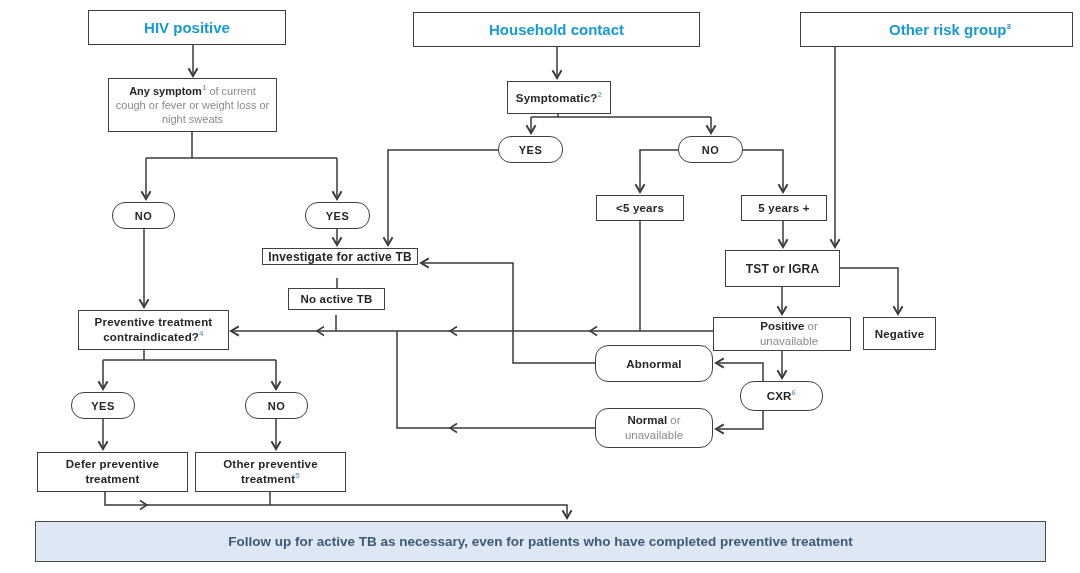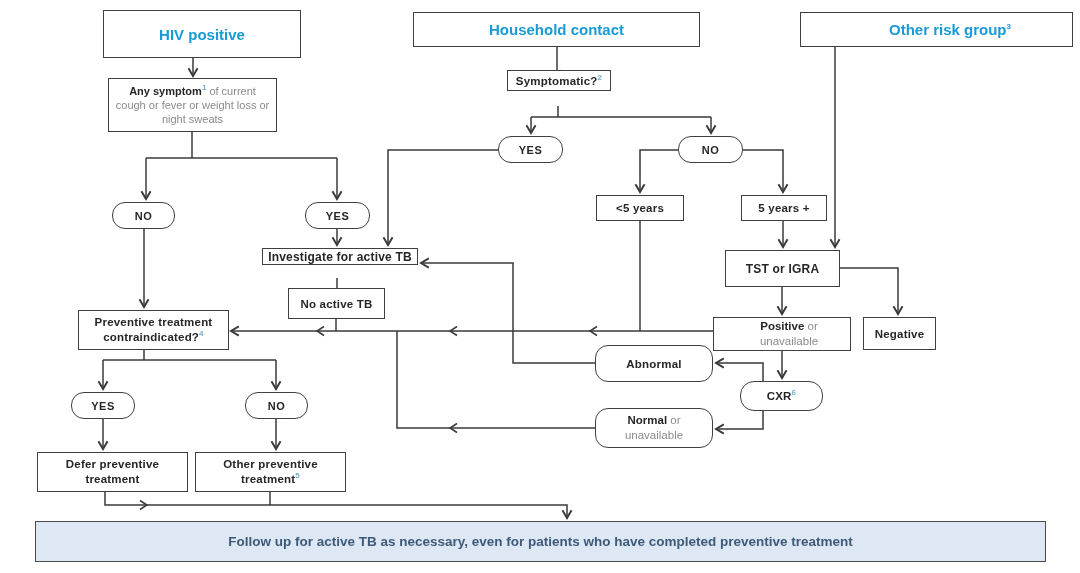--- a/index.html
+++ b/index.html
@@ -92,60 +92,60 @@
     <path class="ln" d="M103,360 V389" marker-end="url(#arr)"></path>
     <path class="ln" d="M276,360 V389" marker-end="url(#arr)"></path>
     <path class="ln" d="M103,419 V449" marker-end="url(#arr)"></path>
     <path class="ln" d="M276,419 V449" marker-end="url(#arr)"></path>
 
     <path class="ln" d="M105,492 V505 H567 V518" marker-end="url(#arr)"></path>
     <path class="ln" d="M270,492 V505"></path>
     <path class="ln" d="M140,500.5 L147,505 L140,509.5"></path>
   </svg>
 
-  <div class="box hdr" style="left:103px;top:10px;width:198px;height:48px;">
+  <div class="box hdr" style="left:88px;top:10px;width:198px;height:35px;">
     <span>HIV positive</span>
   </div>
   <div class="box hdr" style="left:413px;top:12px;width:287px;height:35px;">
     <span>Household contact</span>
   </div>
   <div class="box hdr" style="left:800px;top:12px;width:273px;height:35px;padding-left:27px;">
     <span><span>Other risk group</span><sup style="color:var(--accent-blue)">3</sup></span>
   </div>
 
   <div class="box small" style="left:108px;top:78px;width:169px;height:54px;">
     <span><b class="b">Any symptom</b><sup>1</sup><span> of current cough or fever or weight loss or night sweats</span></span>
   </div>
   <div class="box round pill" style="left:112px;top:202px;width:63px;height:27px;">
     <span>NO</span>
   </div>
   <div class="box round pill" style="left:305px;top:202px;width:65px;height:27px;">
     <span>YES</span>
   </div>
 
-  <div class="box lbl" style="left:507px;top:70px;width:104px;height:21px;">
+  <div class="box lbl" style="left:507px;top:81px;width:104px;height:33px;">
     <span><span>Symptomatic?</span><sup>2</sup></span>
   </div>
   <div class="box round pill" style="left:498px;top:136px;width:65px;height:27px;">
     <span>YES</span>
   </div>
   <div class="box round pill" style="left:678px;top:136px;width:65px;height:27px;">
     <span>NO</span>
   </div>
   <div class="box lbl" style="left:596px;top:195px;width:88px;height:26px;">
     <span>&lt;5 years</span>
   </div>
   <div class="box lbl" style="left:741px;top:195px;width:86px;height:26px;">
     <span>5 years +</span>
   </div>
 
   <div class="box lbl" style="left:262px;top:248px;width:156px;height:17px;font-size:12px;text-align:center;">
     <span>Investigate for active TB</span>
   </div>
-  <div class="box lbl" style="left:288px;top:288px;width:97px;height:31px;">
+  <div class="box lbl" style="left:288px;top:288px;width:97px;height:22px;">
     <span>No active TB</span>
   </div>
 
   <div class="box lbl" style="left:725px;top:250px;width:115px;height:37px;font-size:12px;">
     <span>TST or IGRA</span>
   </div>
   <div class="box small" style="left:713px;top:317px;width:138px;height:34px;font-size:11.5px;padding-left:20px;">
     <span><b class="b">Positive</b><span> or unavailable</span></span>
   </div>
   <div class="box lbl" style="left:863px;top:317px;width:73px;height:33px;">

